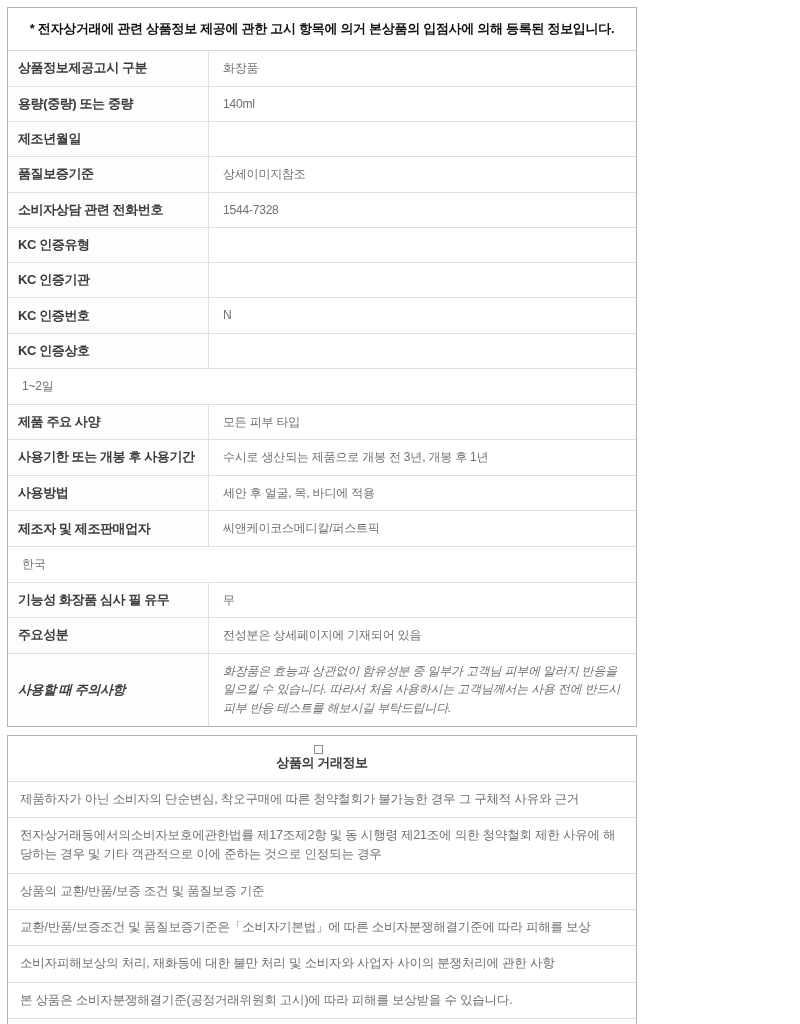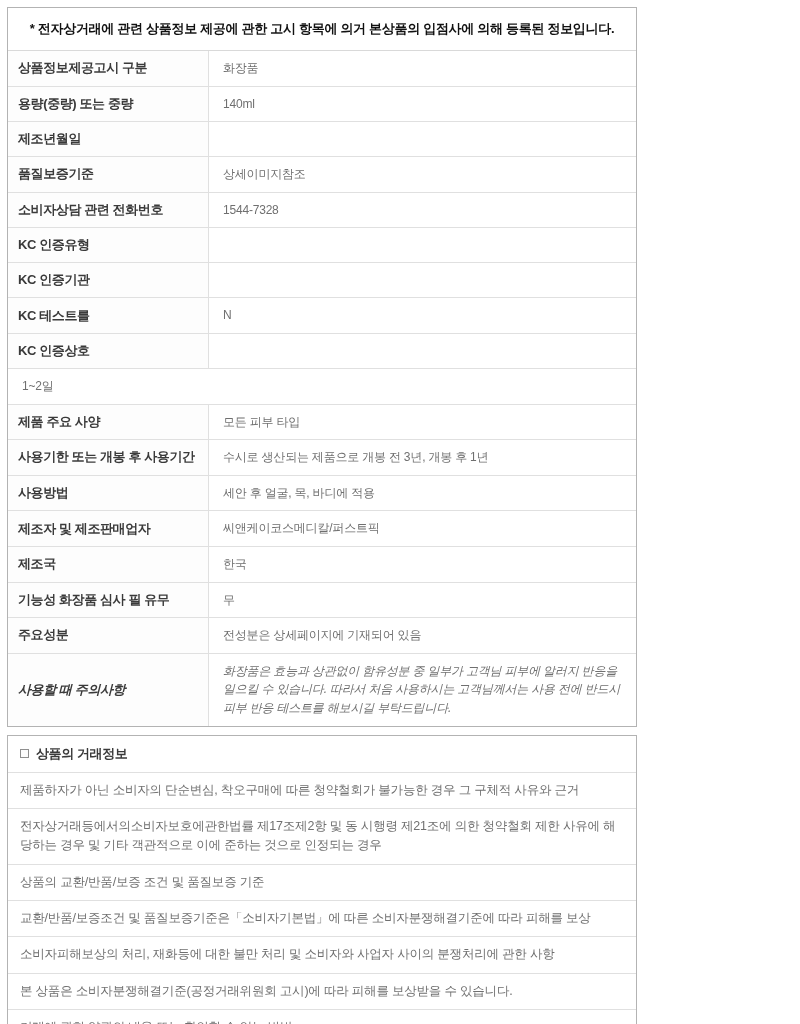--- a/index.html
+++ b/index.html
@@ -66,20 +66,21 @@
   .trade-header-row {
     border-bottom: 1px solid #e0e0e0;
     padding: 9px 12px;
     font-size: 13px;
     font-weight: bold;
     color: #3a3a3a;
     letter-spacing: -0.4px;
     display: flex;
     align-items: center;
     min-height: 34px;
+    flex-direction: column;
   }
   .checkbox-square {
     display: inline-block;
     width: 9px; height: 9px;
     border: 1px solid #8f8f8f;
     background: #fdfdfd;
     margin-right: 7px;
     flex: 0 0 auto;
   }
   .trade-row {
@@ -140,21 +141,21 @@
             <span></span>
           </div>
         </div>
         <div class="info-row">
           <div class="label-cell">KC 인증기관</div>
           <div class="value-cell">
             <span></span>
           </div>
         </div>
         <div class="info-row">
-          <div class="label-cell">KC 테스트를</div>
+          <div class="label-cell">KC 인증번호</div>
           <div class="value-cell">
             <span>N</span>
           </div>
         </div>
         <div class="info-row">
           <div class="label-cell">KC 인증상호</div>
           <div class="value-cell">
             <span></span>
           </div>
         </div>
@@ -181,21 +182,20 @@
             <span>세안 후 얼굴, 목, 바디에 적용</span>
           </div>
         </div>
         <div class="info-row">
           <div class="label-cell">제조자 및 제조판매업자</div>
           <div class="value-cell">
             <span>씨앤케이코스메디칼/퍼스트픽</span>
           </div>
         </div>
         <div class="info-row">
-          <div class="label-cell">제조국</div>
           <div class="value-cell">
             <span>한국</span>
           </div>
         </div>
         <div class="info-row">
           <div class="label-cell">기능성 화장품 심사 필 유무</div>
           <div class="value-cell">
             <span>무</span>
           </div>
         </div>

